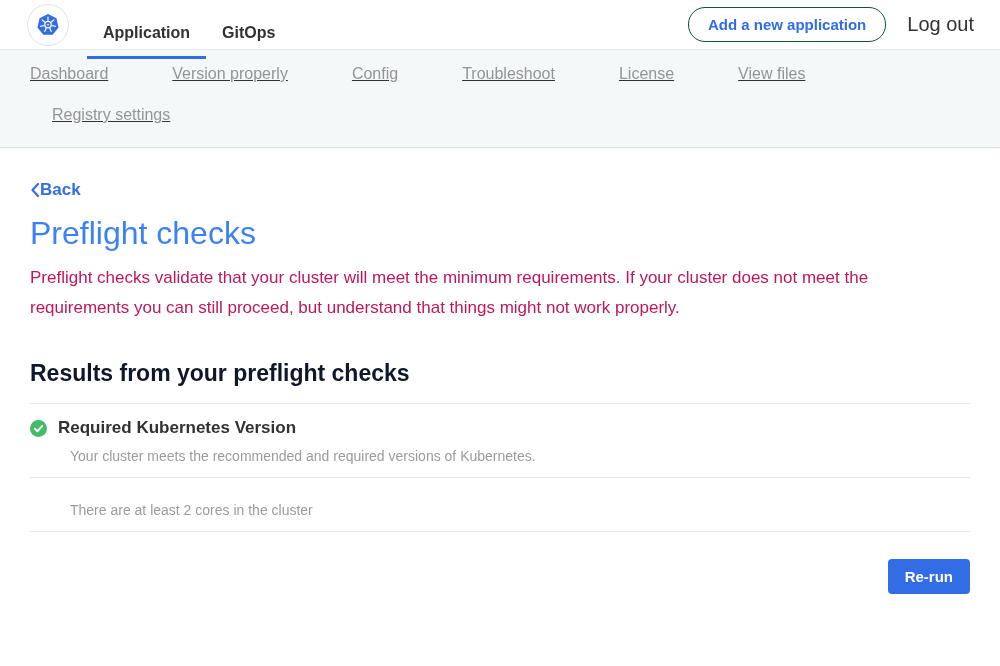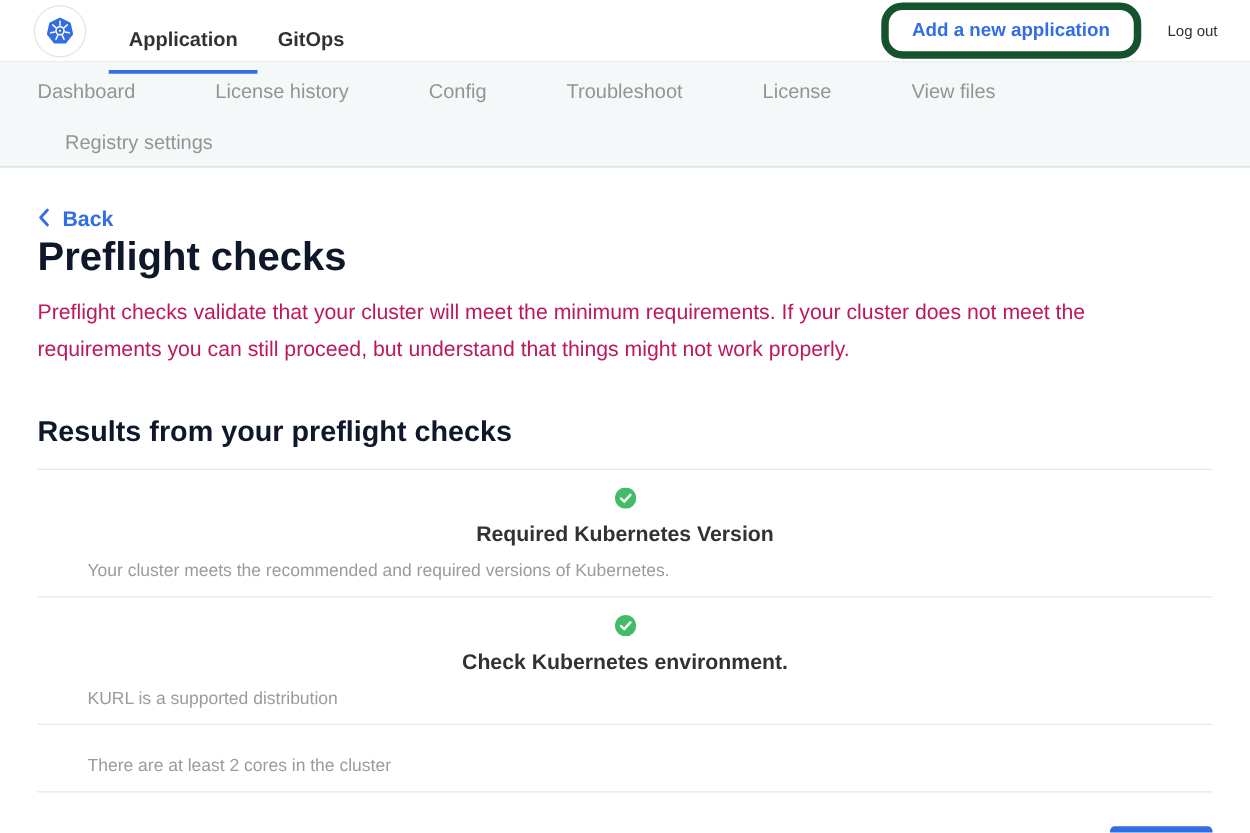--- a/index.html
+++ b/index.html
@@ -43,71 +43,73 @@
     white-space: nowrap;
   }
   .tab-underline {
     position: absolute;
     left: 0; right: 0; bottom: -1px;
     height: 3px;
     background: #326de6;
   }
   .header-spacer { flex: 1; }
   .add-app-btn {
-    border: 6px solid #14532d;
+    border: 1px solid #14532d;
     background: #fff;
     color: #326de6;
     font-family: inherit;
     font-size: 15px;
     font-weight: 700;
     padding: 8px 19px;
     border-radius: 17px;
     cursor: pointer;
     white-space: nowrap;
   }
   .logout {
     margin: 0 26px 0 21px;
-    font-size: 12px;
+    font-size: 20px;
     font-weight: 500;
     color: #323232;
     cursor: pointer;
     white-space: nowrap;
   }
 
   
   .subnav {
     background: #f5f8f9;
     border-bottom: 1px solid #d9dddd;
-    padding: 15px 30px 9px 30px;
+    padding: 15px 30px 23px 30px;
+    text-decoration: underline;
   }
   .subnav-row { display: flex; column-gap: 64px; }
   .subnav-row.row2 { margin-top: 23px; padding-left: 22px; }
   .subnav-item {
     font-size: 16px;
     color: #949494;
     cursor: pointer;
     white-space: nowrap;
   }
 
   
   .main { padding: 0 30px; }
   .back-link {
     margin-top: 32px;
     display: inline-flex;
-    gap: 10px;
+    align-items: center;
     color: #326de6;
     font-size: 17px;
     font-weight: 700;
     cursor: pointer;
     text-decoration: none;
   }
   .page-title {
+    margin-top: 13px;
     font-size: 32px;
-    font-weight: 700;
-    color: #0f172a;
+    font-weight: 400;
+    color: #3b82f6;
   }
   .page-desc {
     margin-top: 11px;
     width: 920px;
     font-size: 17px;
     line-height: 30px;
     color: #be185d;
   }
   .results-heading {
     margin-top: 37px;
@@ -116,21 +118,21 @@
     color: #0f172a;
   }
   .checks {
     margin-top: 16px;
     border-bottom: 1px solid #e8e8e8;
   }
   .check-row {
     border-top: 1px solid #e8e8e8;
     padding: 14px 0 13px 0;
   }
-  .check-head { display: flex; align-items: center; gap: 11px; flex-direction: column; }
+  .check-head { display: flex; align-items: center; gap: 11px; }
   .check-icon { width: 17px; height: 17px; flex: none; display: inline-flex; }
   .check-title { font-size: 17px; font-weight: 700; color: #323232; }
   .check-desc {
     margin: 10px 0 0 40px;
     font-size: 14px;
     color: #9b9b9b;
   }
   .actions { margin-top: 27px; display: flex; justify-content: flex-end; }
   .rerun-btn {
     background: #326de6;
@@ -176,21 +178,21 @@
       </div>
     </nav>
     <div class="header-spacer"></div>
     <button class="add-app-btn">Add a new application</button>
     <div class="logout">Log out</div>
   </header>
 
   <nav class="subnav">
     <div class="subnav-row">
       <div class="subnav-item">Dashboard</div>
-      <div class="subnav-item">License history</div>
+      <div class="subnav-item">Version properly</div>
       <div class="subnav-item">Config</div>
       <div class="subnav-item">Troubleshoot</div>
       <div class="subnav-item">License</div>
       <div class="subnav-item">View files</div>
     </div>
     <div class="subnav-row row2">
       <div class="subnav-item">Registry settings</div>
     </div>
   </nav>
 
@@ -217,32 +219,20 @@
             <svg width="17" height="17" viewBox="0 0 17 17">
               <circle cx="8.5" cy="8.5" r="8.5" fill="#44bb66"></circle>
               <path d="M4.8 8.8 L7.4 11.3 L12.3 5.9" fill="none" stroke="#ffffff" stroke-width="1.9" stroke-linecap="round" stroke-linejoin="round"></path>
             </svg>
           </span>
           <span class="check-title">Required Kubernetes Version</span>
         </div>
         <div class="check-desc">Your cluster meets the recommended and required versions of Kubernetes.</div>
       </div>
 
-      <div class="check-row">
-        <div class="check-head">
-          <span class="check-icon">
-            <svg width="17" height="17" viewBox="0 0 17 17">
-              <circle cx="8.5" cy="8.5" r="8.5" fill="#44bb66"></circle>
-              <path d="M4.8 8.8 L7.4 11.3 L12.3 5.9" fill="none" stroke="#ffffff" stroke-width="1.9" stroke-linecap="round" stroke-linejoin="round"></path>
-            </svg>
-          </span>
-          <span class="check-title">Check Kubernetes environment.</span>
-        </div>
-        <div class="check-desc">KURL is a supported distribution</div>
-      </div>
 
       <div class="check-row">
         <div class="check-desc">There are at least 2 cores in the cluster</div>
       </div>
 
     </div>
 
     <div class="actions">
       <button class="rerun-btn">Re-run</button>
     </div>

